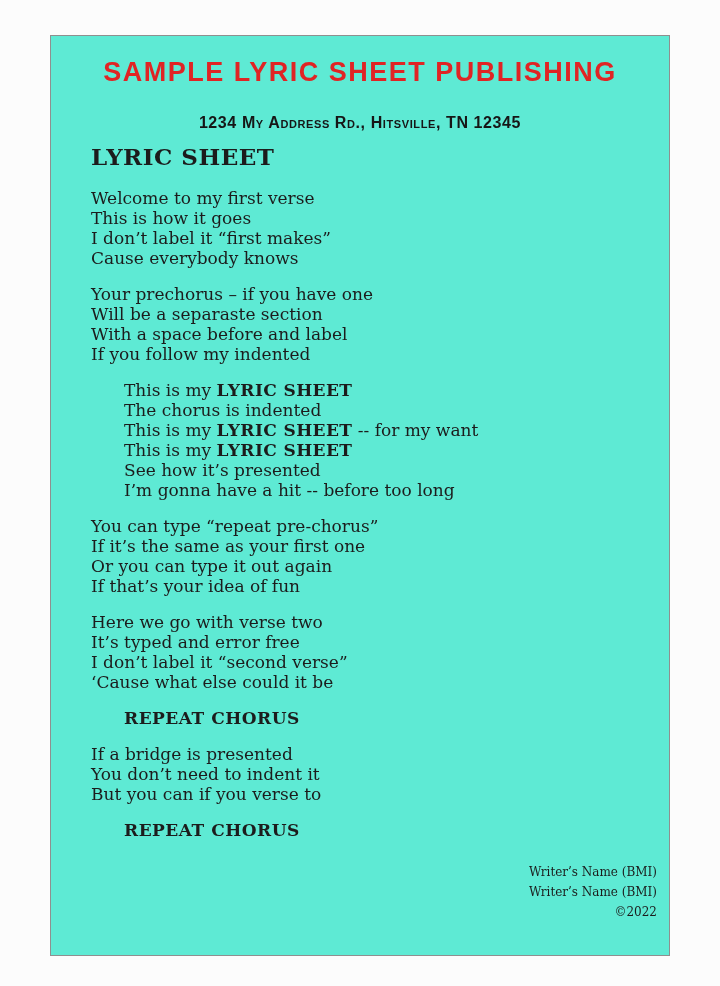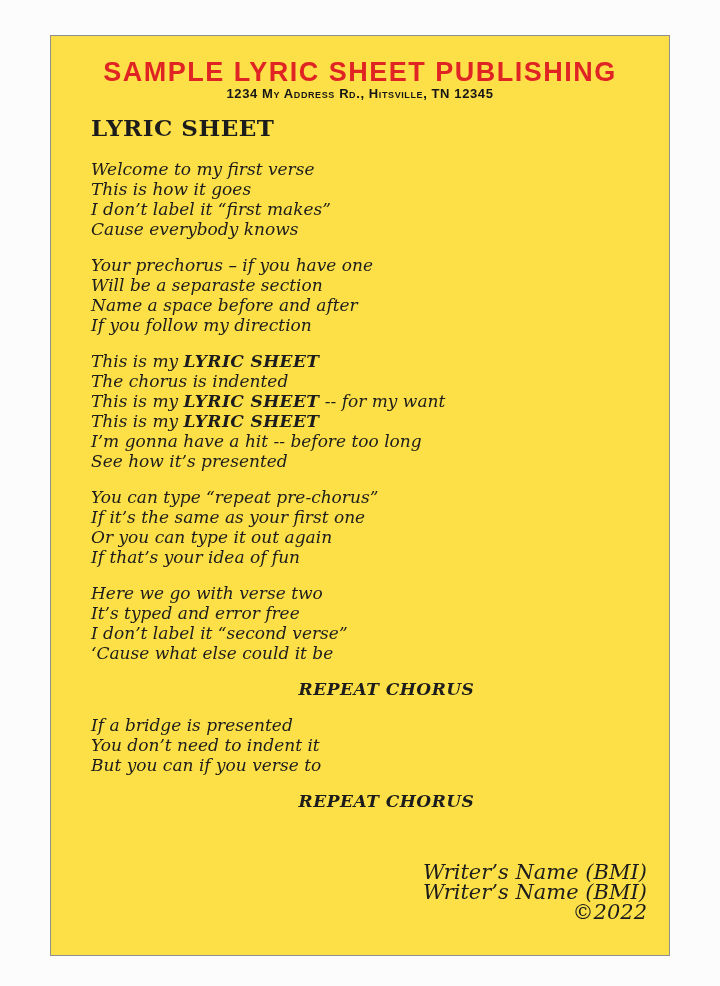--- a/index.html
+++ b/index.html
@@ -7,76 +7,75 @@
   body {
     background: #fcfcfc;
     font-family: "DejaVu Serif", serif;
     overflow: hidden;
   }
   .page {
     position: relative;
     width: 620px;
     height: 921px;
     margin: 35px auto 0 auto;
-    background: #fde047;
+    background: #5eead4;
     border: 1px solid #8f8f8f;
   }
   
   .letterhead { text-align: center; }
   .publisher-name {
     padding-top: 22px;
     font-family: "Liberation Sans", sans-serif;
     font-weight: bold;
     font-size: 27px;
     line-height: 28px;
     letter-spacing: 1.5px;
     color: #e02424;
   }
   .publisher-address {
-    margin-top: 1px;
+    margin-top: 30px;
     font-family: "Liberation Sans", sans-serif;
     font-weight: bold;
     font-variant: small-caps;
-    font-size: 13px;
+    font-size: 16px;
     line-height: 14px;
     letter-spacing: 0.6px;
     color: #161616;
   }
   
   .sheet-body {
     margin-left: 40px;
     margin-right: 20px;
     color: #1c1c1c;
   }
   .sheet-title {
     margin-top: 14px;
     font-size: 23px;
     line-height: 26px;
     font-weight: bold;
     letter-spacing: 0.5px;
     margin-bottom: 18px;
   }
   .lyrics { font-size: 17px; line-height: 20px; }
   .stanza { margin-bottom: 16px; }
-  .stanza-chorus { }
+  .stanza-chorus { margin-left: 33px; }
   .stanza-direction {
     margin-left: 33px;
     font-weight: bold;
     letter-spacing: 0.5px;
-    text-align: center;
   }
-  .line { white-space: pre-wrap; font-style: italic; }
+  .line { white-space: pre-wrap; }
   .seg.bold { font-weight: bold; letter-spacing: 0.4px; }
   
   .credits {
     position: absolute;
     top: 826px;
-    right: 22px;
+    right: 12px;
     text-align: right;
-    font-size: 21px;
+    font-size: 12px;
     line-height: 20px;
     color: #1c1c1c;
   }
 </style>
 </head>
 <body>
 
 <div class="page">
 
   <div class="letterhead">
@@ -92,30 +91,30 @@
     <div class="lyrics">
         <div class="stanza stanza-verse">
           <div class="line">Welcome to my first verse</div>
           <div class="line">This is how it goes</div>
           <div class="line">I don’t label it “first makes”</div>
           <div class="line">Cause everybody knows</div>
         </div>
         <div class="stanza stanza-verse">
           <div class="line">Your prechorus – if you have one</div>
           <div class="line">Will be a separaste section</div>
-          <div class="line">Name a space before and after</div>
-          <div class="line">If you follow my direction</div>
+          <div class="line">With a space before and label</div>
+          <div class="line">If you follow my indented</div>
         </div>
         <div class="stanza stanza-chorus">
           <div class="line"><span class="seg">This is my </span><span class="seg bold">LYRIC SHEET</span></div>
           <div class="line">The chorus is indented</div>
           <div class="line"><span class="seg">This is my </span><span class="seg bold">LYRIC SHEET</span><span class="seg"> -- for my want</span></div>
           <div class="line"><span class="seg">This is my </span><span class="seg bold">LYRIC SHEET</span></div>
+          <div class="line">See how it’s presented</div>
           <div class="line">I’m gonna have a hit -- before too long</div>
-          <div class="line">See how it’s presented</div>
         </div>
         <div class="stanza stanza-verse">
           <div class="line">You can type “repeat pre-chorus”</div>
           <div class="line">If it’s the same as your first one</div>
           <div class="line">Or you can type it out again</div>
           <div class="line">If that’s your idea of fun</div>
         </div>
         <div class="stanza stanza-verse">
           <div class="line">Here we go with verse two</div>
           <div class="line">It’s typed and error free</div>

